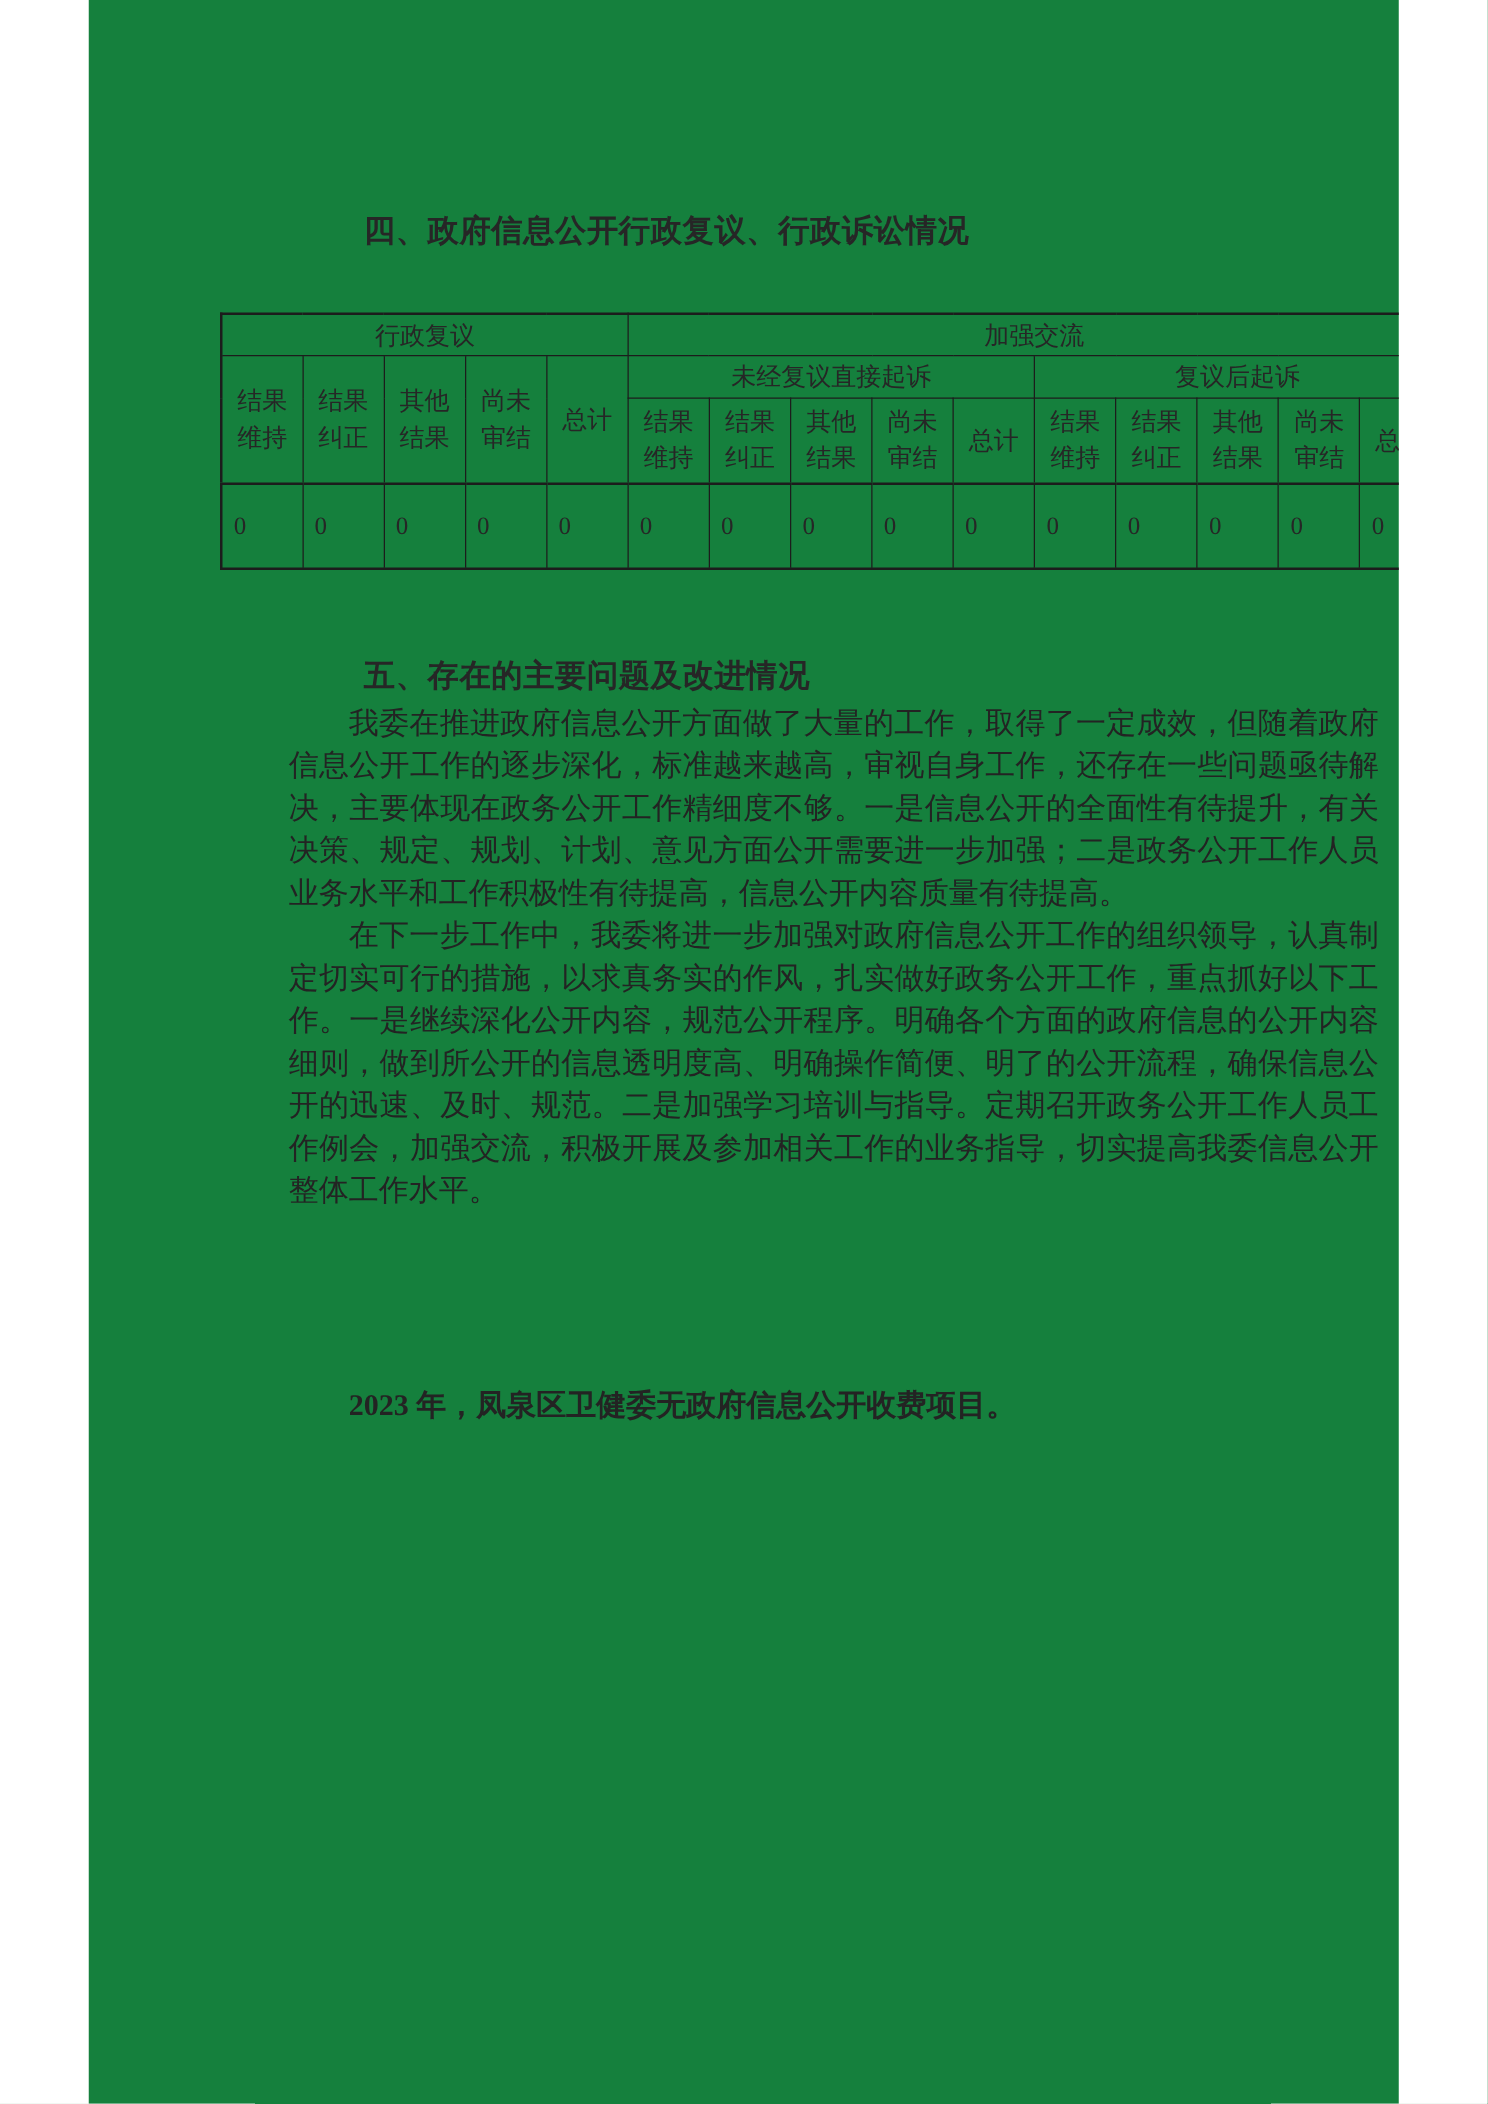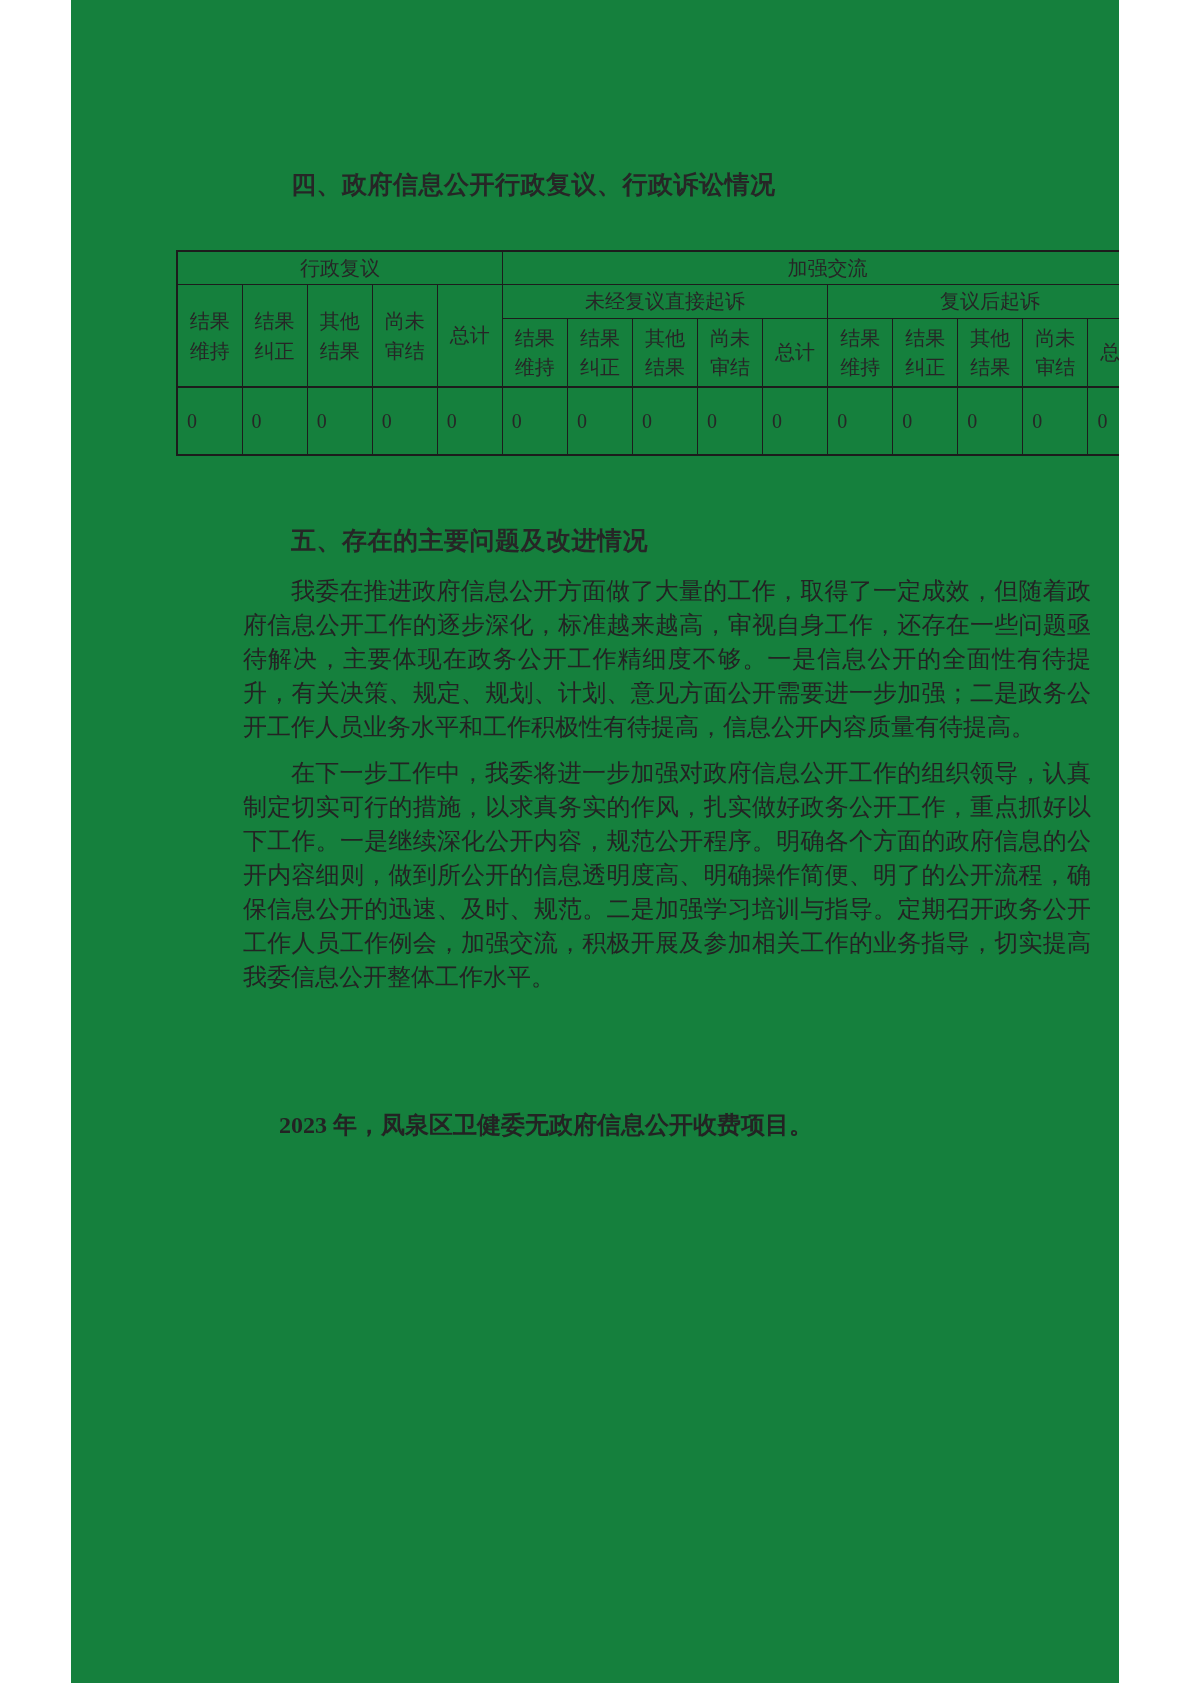--- a/index.html
+++ b/index.html
@@ -62,21 +62,21 @@
   .bodytext {
     position:absolute;
     left:160px;
     width:872px;
     font-size:24px;
     line-height:34px;
     text-align:justify;
     color:#232323;
   }
   #paragraphs { top:562px; }
-  #paragraphs p { margin:12px; text-indent:2em; }
+  #paragraphs p { margin:0; text-indent:2em; }
   #closing-paragraph { top:1084px; text-indent:2em;font-weight:bold; }
 </style>
 </head>
 <body>
 
 <div class="page">
 
   <h2 class="heading" id="heading-4">四、政府信息公开行政复议、行政诉讼情况</h2>
 
   <table class="review-table">

